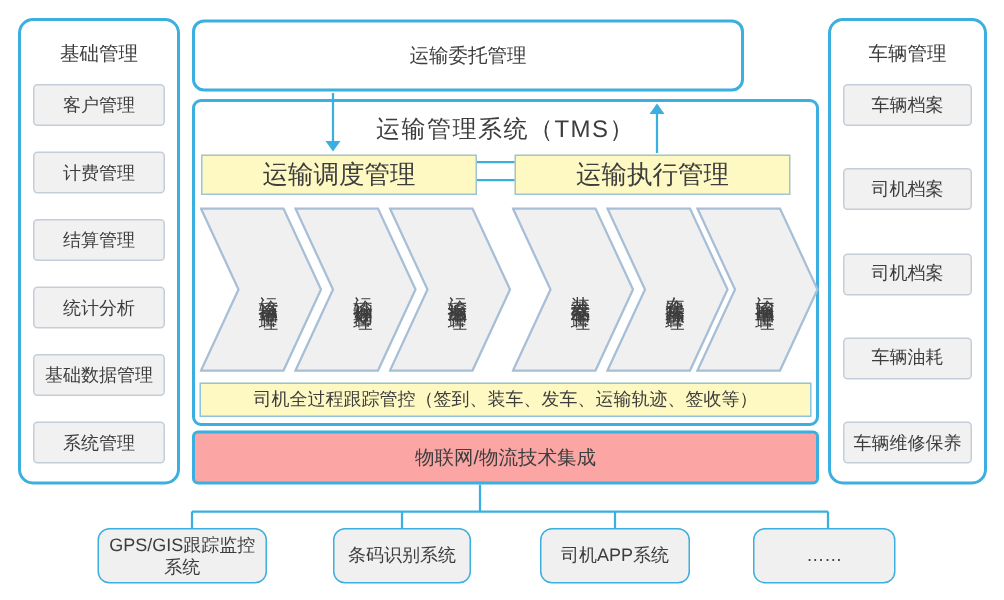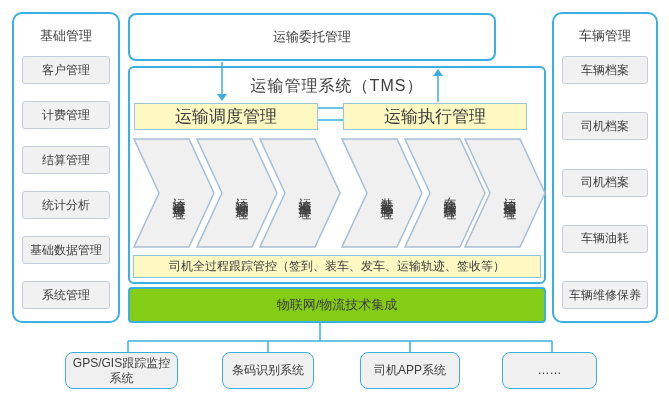--- a/index.html
+++ b/index.html
@@ -62,21 +62,21 @@
   }
   
   .driver-box{
     position:absolute;left:133px;top:255px;width:408px;height:23px;
     border:1px solid #8fc3de;background:#fef9c3;box-sizing:border-box;
     display:flex;align-items:center;justify-content:center;
     font-size:12px;white-space:nowrap;
   }
   .integration-box{
     position:absolute;left:128px;top:287px;width:418px;height:36px;
-    border:2px solid #3bafe0;border-radius:4px;background:#84cc16;
+    border:2px solid #3bafe0;border-radius:4px;background:#fca5a5;
     box-sizing:border-box;display:flex;align-items:center;justify-content:center;
     font-size:13px;
   }
   
   .sys-box{
     position:absolute;top:352px;height:37px;
     border:1.5px solid #3bafe0;border-radius:8px;background:#f0f0f0;
     box-sizing:border-box;display:flex;align-items:center;justify-content:center;
     text-align:center;font-size:12px;line-height:1.25;padding:0 4px;
   }

